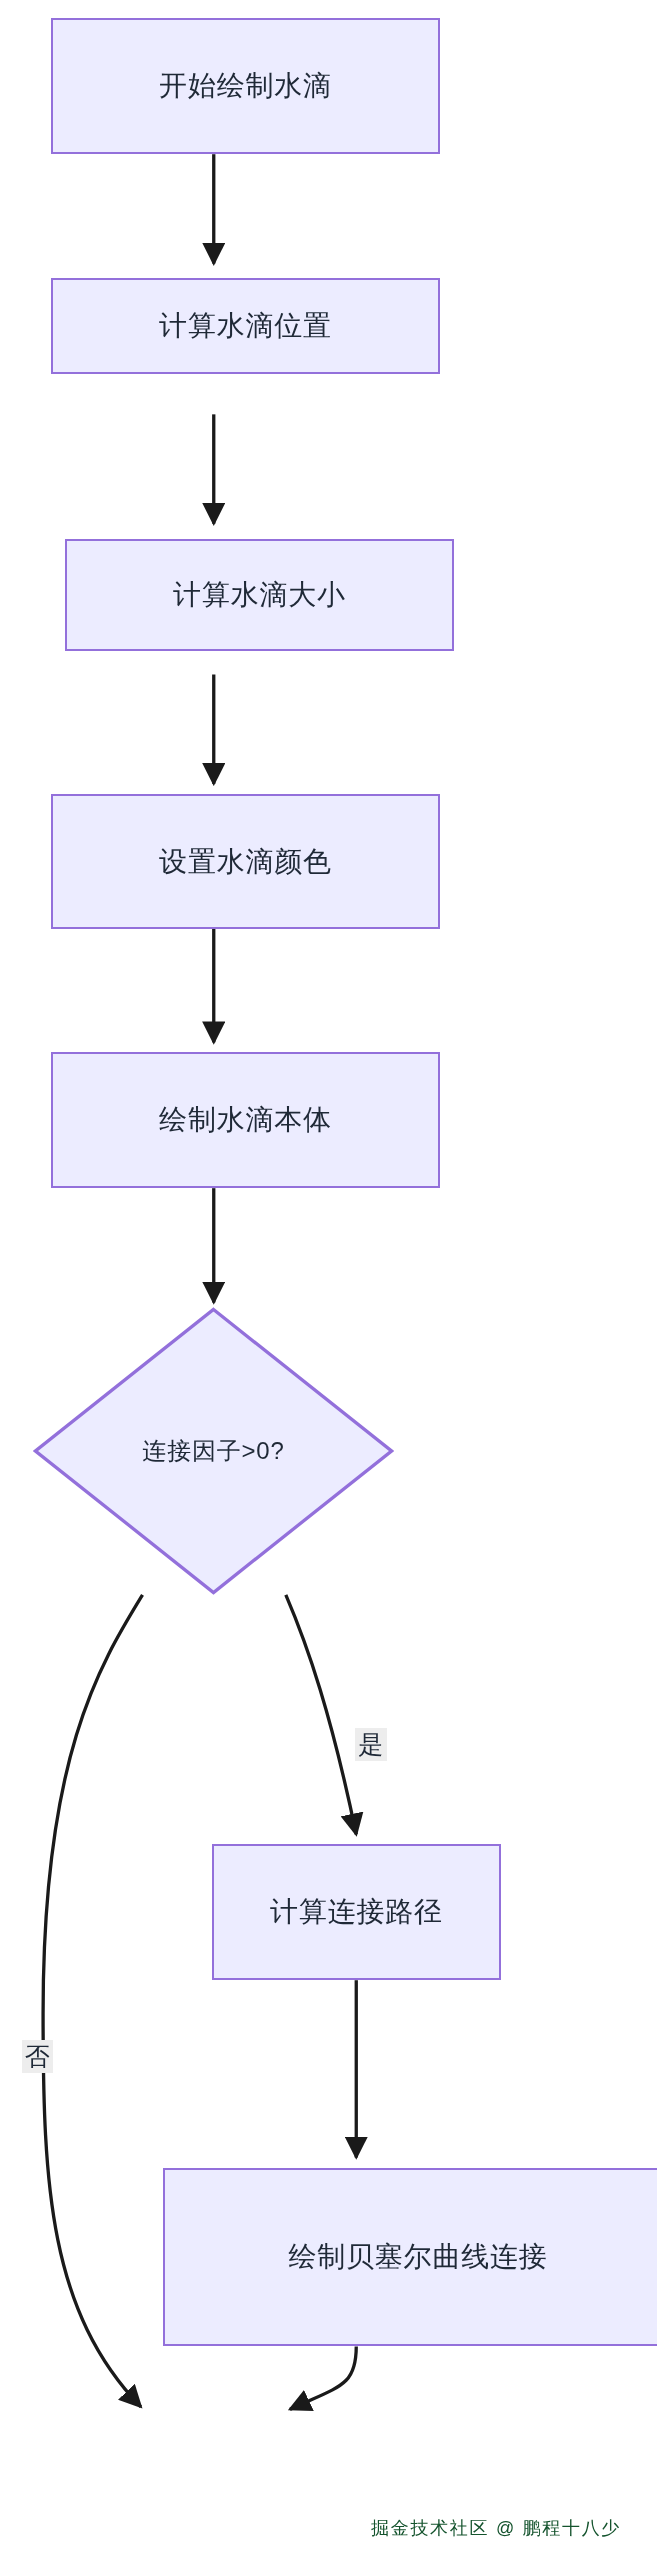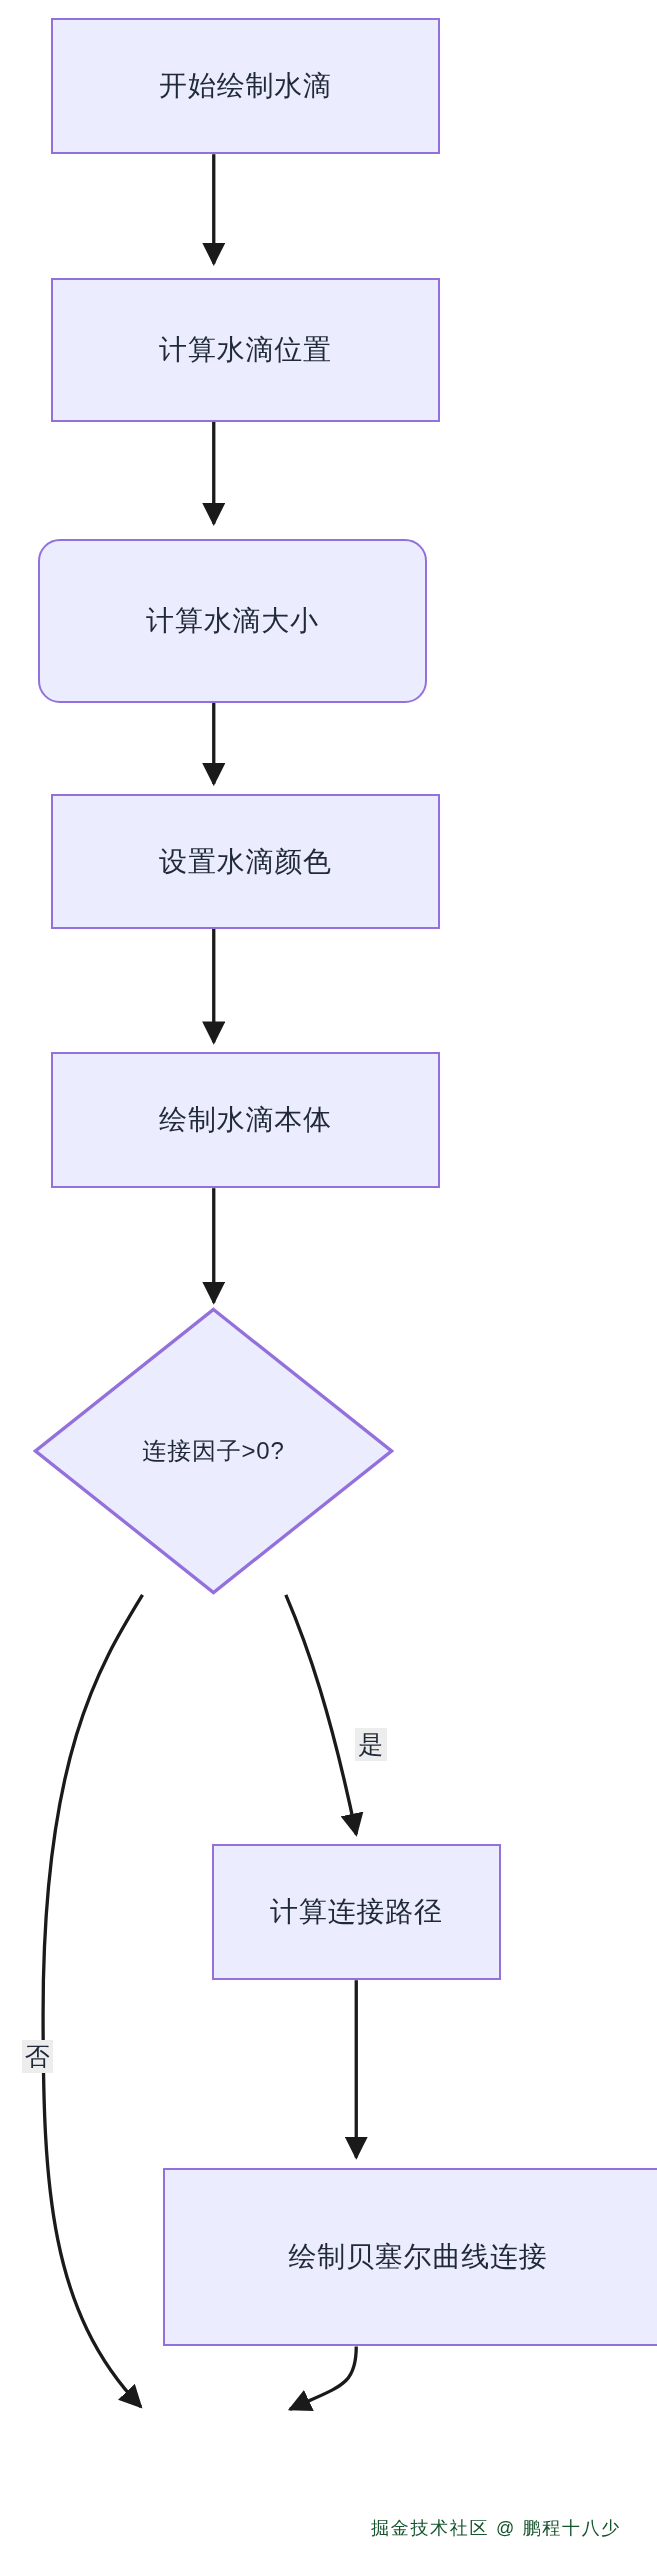--- a/index.html
+++ b/index.html
@@ -111,25 +111,25 @@
 
     <line x1="430" y1="2390" x2="430" y2="2604" stroke="#1a1a1a" stroke-width="4" marker-end="url(#arrowhead)"></line>
 
     <path d="M 430 2832 C 430 2880, 410 2880, 350 2908" fill="none" stroke="#1a1a1a" stroke-width="4" marker-end="url(#arrowhead)"></path>
   </svg>
 
   <div class="node" style="left:19px; top:18px; width:389px; height:136px;">
     <span class="node-label">开始绘制水滴</span>
   </div>
 
-  <div class="node" style="left:19px; top:278px; width:389px; height:144px;">
+  <div class="node" style="left:19px; top:278px; width:389px; height:96px;">
     <span class="node-label">计算水滴位置</span>
   </div>
 
-  <div class="node" style="left:6px; top:539px; width:389px; height:164px;border-radius:22px;">
+  <div class="node" style="left:33px; top:539px; width:389px; height:112px;">
     <span class="node-label">计算水滴大小</span>
   </div>
 
   <div class="node" style="left:19px; top:794px; width:389px; height:135px;">
     <span class="node-label">设置水滴颜色</span>
   </div>
 
   <div class="node" style="left:19px; top:1052px; width:389px; height:136px;">
     <span class="node-label">绘制水滴本体</span>
   </div>

